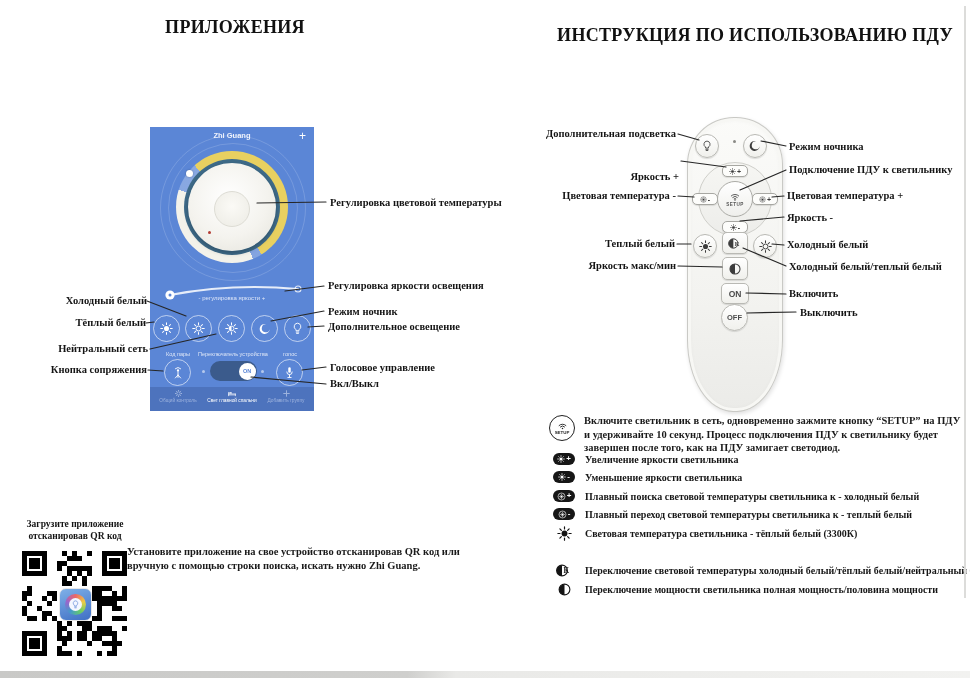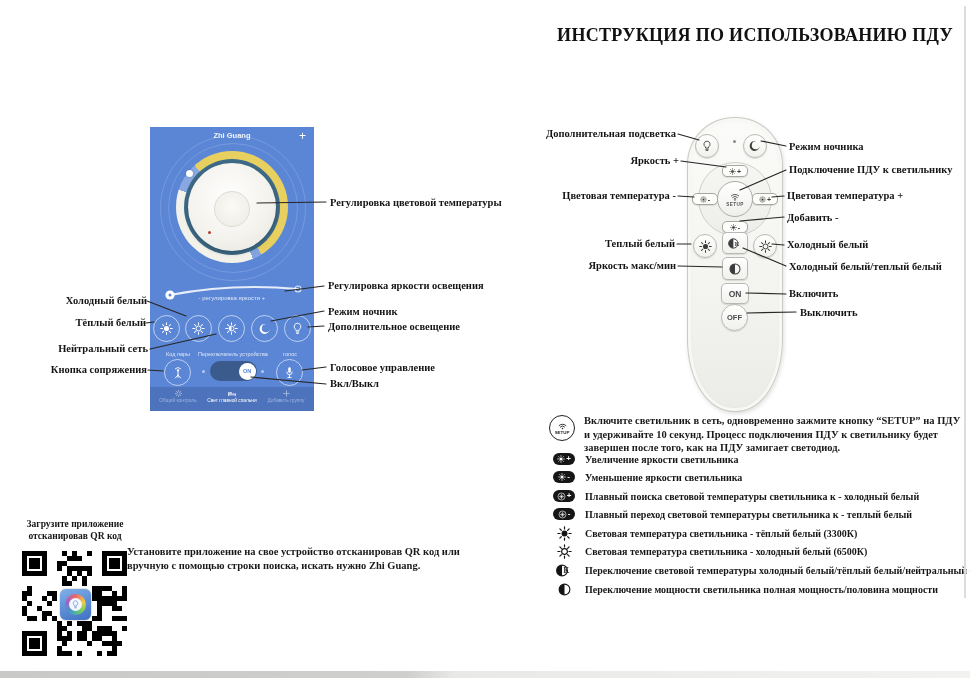--- a/index.html
+++ b/index.html
@@ -138,20 +138,21 @@
         </symbol>
       <symbol id="i-sunc" viewBox="0 0 24 24">
           <circle cx="12" cy="12" r="9.4" fill="none" stroke="currentColor" stroke-width="1.6"></circle>
           <circle cx="12" cy="12" r="3" fill="currentColor"></circle>
           <path d="M12,5.6v2 M12,16.4v2 M5.6,12h2 M16.4,12h2 M7.7,7.7l1.4,1.4 M14.9,14.9l1.4,1.4 M16.3,7.7l-1.4,1.4 M9.1,14.9l-1.4,1.4" stroke="currentColor" stroke-width="1.4" fill="none" stroke-linecap="round"></path>
         </symbol>
     </defs>
   </svg>
 
   <div class="abs title" style="left:40px;top:16px;width:390px;">
+    <div>ПРИЛОЖЕНИЯ</div>
   </div>
   <div class="abs title" style="left:545px;top:24px;width:420px;">ИНСТРУКЦИЯ ПО ИСПОЛЬЗОВАНИЮ ПДУ</div>
 
   <div id="app">
     <div class="hdr">Zhi Guang</div>
     <div class="addbtn">+</div>
 
     <div class="ringO" style="left:18px;top:16px;width:128px;height:128px;"></div>
     <div class="ringO" style="left:10px;top:8px;width:144px;height:144px;"></div>
     <div id="arc"></div>
@@ -317,29 +318,29 @@
         <svg class="ic" width="14" height="14">
           <use href="#i-half"></use>
         </svg>
       </div>
 
     <div class="rbtn rrect onoff" style="left:33px;top:165px;width:26px;height:19px;font-size:8.5px;">ON</div>
     <div class="rbtn circ onoff" style="left:33px;top:186px;width:25px;height:25px;font-size:7.5px;">OFF</div>
   </div>
 
   <div class="co co-l lab" style="right:294px;top:128px;">Дополнительная подсветка</div>
-  <div class="co co-l lab" style="right:291px;top:155px;">Яркость +</div>
+  <div class="co co-l lab" style="right:291px;top:171px;">Яркость +</div>
   <div class="co co-l lab" style="right:294px;top:190px;">Цветовая температура -</div>
   <div class="co co-l lab" style="right:295px;top:238px;">Теплый белый</div>
   <div class="co co-l lab" style="right:294px;top:260px;">Яркость макс/мин</div>
 
   <div class="co co-r lab" style="left:789px;top:141px;">Режим ночника</div>
   <div class="co co-r lab" style="left:789px;top:164px;">Подключение ПДУ к светильнику</div>
   <div class="co co-r lab" style="left:787px;top:190px;">Цветовая температура +</div>
-  <div class="co co-r lab" style="left:787px;top:212px;">Добавить -</div>
+  <div class="co co-r lab" style="left:787px;top:212px;">Яркость -</div>
   <div class="co co-r lab" style="left:787px;top:239px;">Холодный белый</div>
   <div class="co co-r lab" style="left:789px;top:261px;">Холодный белый/теплый белый</div>
   <div class="co co-r lab" style="left:789px;top:288px;">Включить</div>
   <div class="co co-r lab" style="left:800px;top:307px;">Выключить</div>
 
   <div class="abs" style="left:549px;top:415px;width:24px;height:24px;border:1.4px solid #222;border-radius:50%;display:flex;flex-direction:column;align-items:center;justify-content:center;color:#222;">
     <svg class="ic" width="11" height="8" viewBox="0 0 24 16">
         <path d="M4.5,7a10.6,10.6 0 0 1 15,0 M7.4,10a6.5,6.5 0 0 1 9.2,0" fill="none" stroke="currentColor" stroke-width="2" stroke-linecap="round"></path>
         <circle cx="12" cy="13.4" r="1.6" fill="currentColor"></circle>
       </svg>
@@ -391,28 +392,20 @@
       </span>
     <span class="ltext">Плавный переход световой температуры светильника к - теплый белый</span>
   </div>
   <div class="lrow" style="left:552px;top:526px;">
     <span class="lico">
         <svg class="ic" width="15" height="15">
           <use href="#i-sun-f"></use>
         </svg>
       </span>
     <span class="ltext">Световая температура светильника - тёплый белый (3300К)</span>
-  </div>
-  <div class="lrow" style="left:552px;top:544px;">
-    <span class="lico">
-        <svg class="ic" width="15" height="15">
-          <use href="#i-sun-o"></use>
-        </svg>
-      </span>
-    <span class="ltext">Световая температура светильника - холодный белый (6500К)</span>
   </div>
   <div class="lrow" style="left:552px;top:563px;">
     <span class="lico">
         <svg class="ic" width="19" height="15" viewBox="0 0 30 24">
           <circle cx="11" cy="12" r="8.6" fill="none" stroke="currentColor" stroke-width="1.8"></circle>
           <path d="M11,3.4a8.6,8.6 0 0 0 0,17.2Z" fill="currentColor"></path>
           <text x="13.5" y="16.5" font-size="11.5" font-weight="bold" fill="currentColor">K</text>
         </svg>
       </span>
     <span class="ltext">Переключение световой температуры холодный белый/тёплый белый/нейтральный белый</span>

